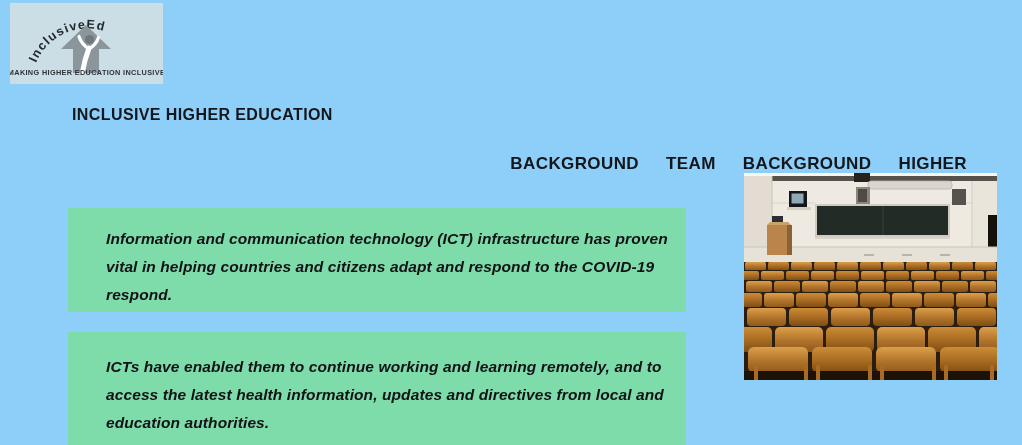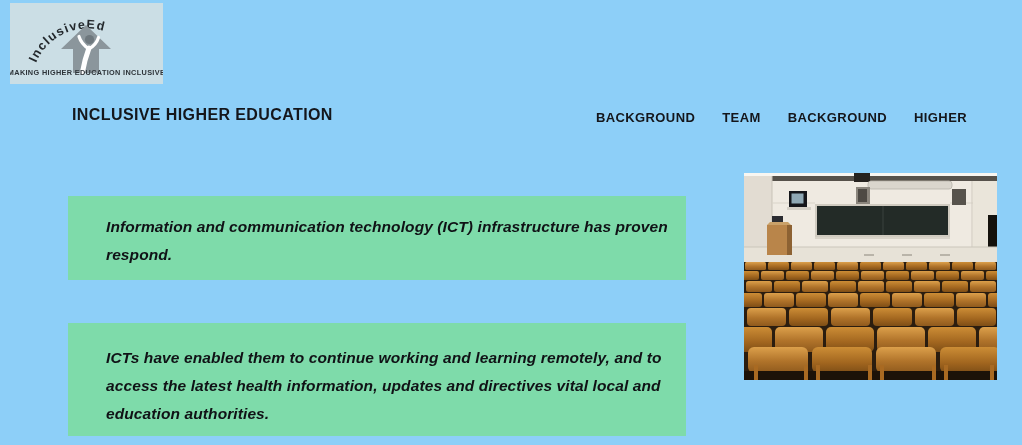--- a/index.html
+++ b/index.html
@@ -13,29 +13,29 @@
   body{font-family:"Liberation Sans",sans-serif;background:var(--background);}
   #app{position:relative;width:1022px;height:445px;background:var(--background);}
 
   .logo{position:absolute;left:10px;top:3px;width:153px;height:81px;background:var(--logo-box);cursor:pointer;}
   .logo svg{display:block;width:100%;height:100%;}
 
   .page-title{position:absolute;left:72px;top:106px;font-size:16px;font-weight:700;
     letter-spacing:.4px;color:var(--text-dark);}
 
   .nav{position:absolute;top:110px;right:55px;display:flex;gap:27px;align-items:baseline;}
-  .nav-item{font-size:13px;font-weight:700;letter-spacing:.4px;color:var(--text-dark);cursor:pointer;white-space:nowrap;}
+  .nav-item{font-size:17px;font-weight:700;letter-spacing:.4px;color:var(--text-dark);cursor:pointer;white-space:nowrap;margin-top:44px;}
 
   .subtitle{position:absolute;top:134px;right:55px;font-size:12.5px;font-weight:400;
     color:#15181d;letter-spacing:.1px;}
 
   .card{position:absolute;left:68px;width:618px;background:var(--card-green);
     padding:17px 38px 0 38px;}
-  .card-1{top:196px;height:84px;}
-  .card-2{top:323px;height:113px;padding-top:21px;}
+  .card-1{top:208px;height:104px;}
+  .card-2{top:332px;height:113px;padding-top:21px;}
   .card .line{font-style:italic;font-weight:700;font-size:15.5px;line-height:28px;
     color:#101216;letter-spacing:.1px;white-space:nowrap;}
 
   .photo{position:absolute;left:744px;top:173px;width:253px;height:207px;}
   .photo svg{display:block;width:100%;height:100%;}
 </style>
 </head>
 <body>
 
 <div id="app">
@@ -64,26 +64,27 @@
   <nav class="nav">
     <span class="nav-item">BACKGROUND</span>
     <span class="nav-item">TEAM</span>
     <span class="nav-item">BACKGROUND</span>
     <span class="nav-item">HIGHER</span>
   </nav>
 
 
   <section class="card card-1">
     <div class="line">Information and communication technology (ICT) infrastructure has proven</div>
+    <div class="line">vital in helping countries and citizens adapt and respond to the COVID-19</div>
     <div class="line">respond.</div>
   </section>
 
   <section class="card card-2">
     <div class="line">ICTs have enabled them to continue working and learning remotely, and to</div>
-    <div class="line">access the latest health information, updates and directives vital local and</div>
+    <div class="line">access the latest health information, updates and directives from local and</div>
     <div class="line">education authorities.</div>
   </section>
 
   <div class="photo">
     <svg viewBox="0 0 253 207" preserveAspectRatio="none">
       <defs>
         <linearGradient id="wood" x1="0" y1="0" x2="0" y2="1">
           <stop offset="0" stop-color="#DCA04B"></stop>
           <stop offset="0.55" stop-color="#B0732A"></stop>
           <stop offset="1" stop-color="#8F5A1D"></stop>

